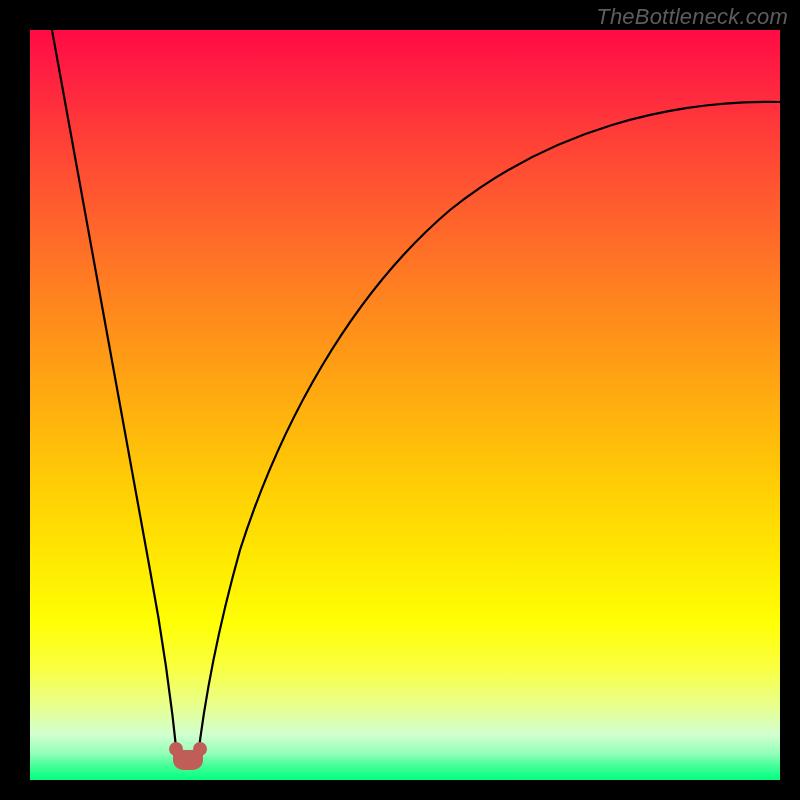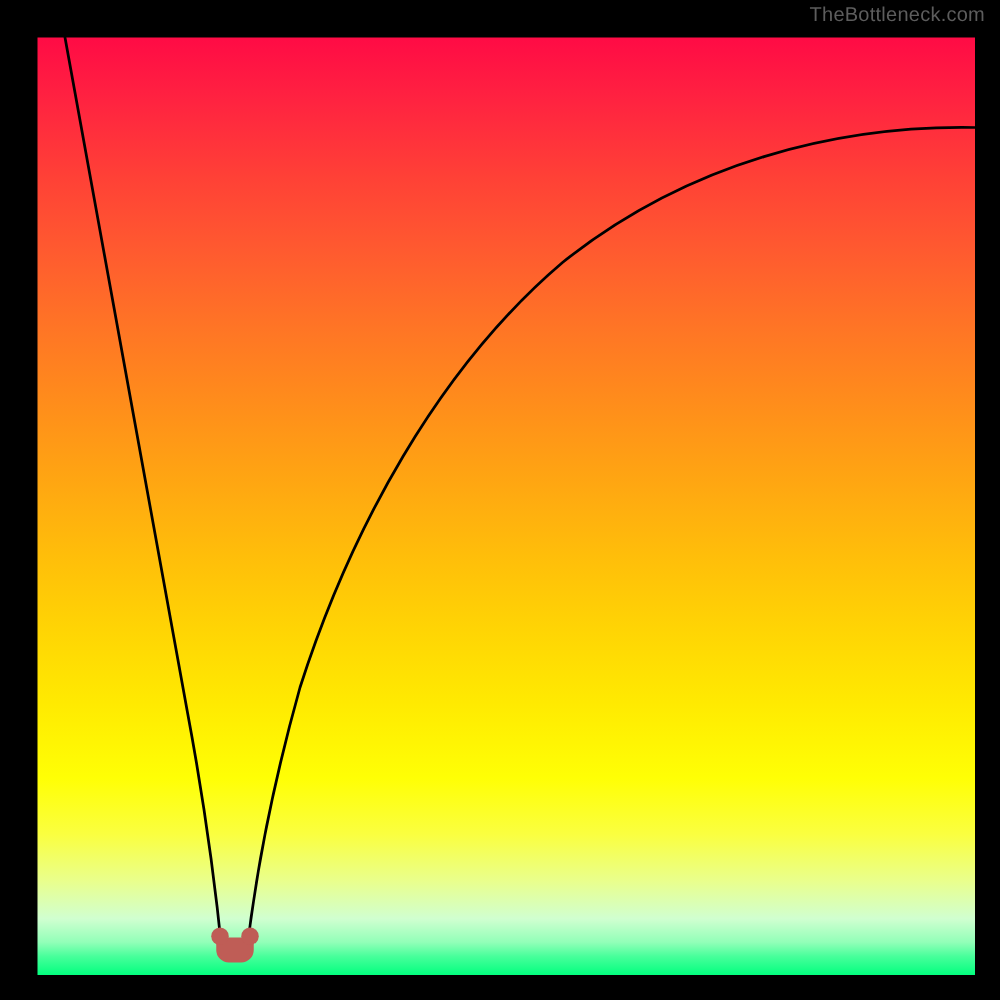--- a/index.html
+++ b/index.html
@@ -35,24 +35,25 @@
       #92ffb8 96.5%,
       #48ff9b 98%,
       #03ff7f 100%
     );
   }
   .watermark {
     position: absolute;
     top: 4px;
     right: 12px;
     color: #5d5d5d;
-    font-size: 16px;
+    font-size: 22px;
     font-weight: 400;
     letter-spacing: 0.2px;
     z-index: 10;
+    font-style: italic;
   }
   svg.curve {
     position: absolute;
     left: 0;
     top: 0;
     width: 750px;
     height: 750px;
     overflow: visible;
   }
   .curve path {

